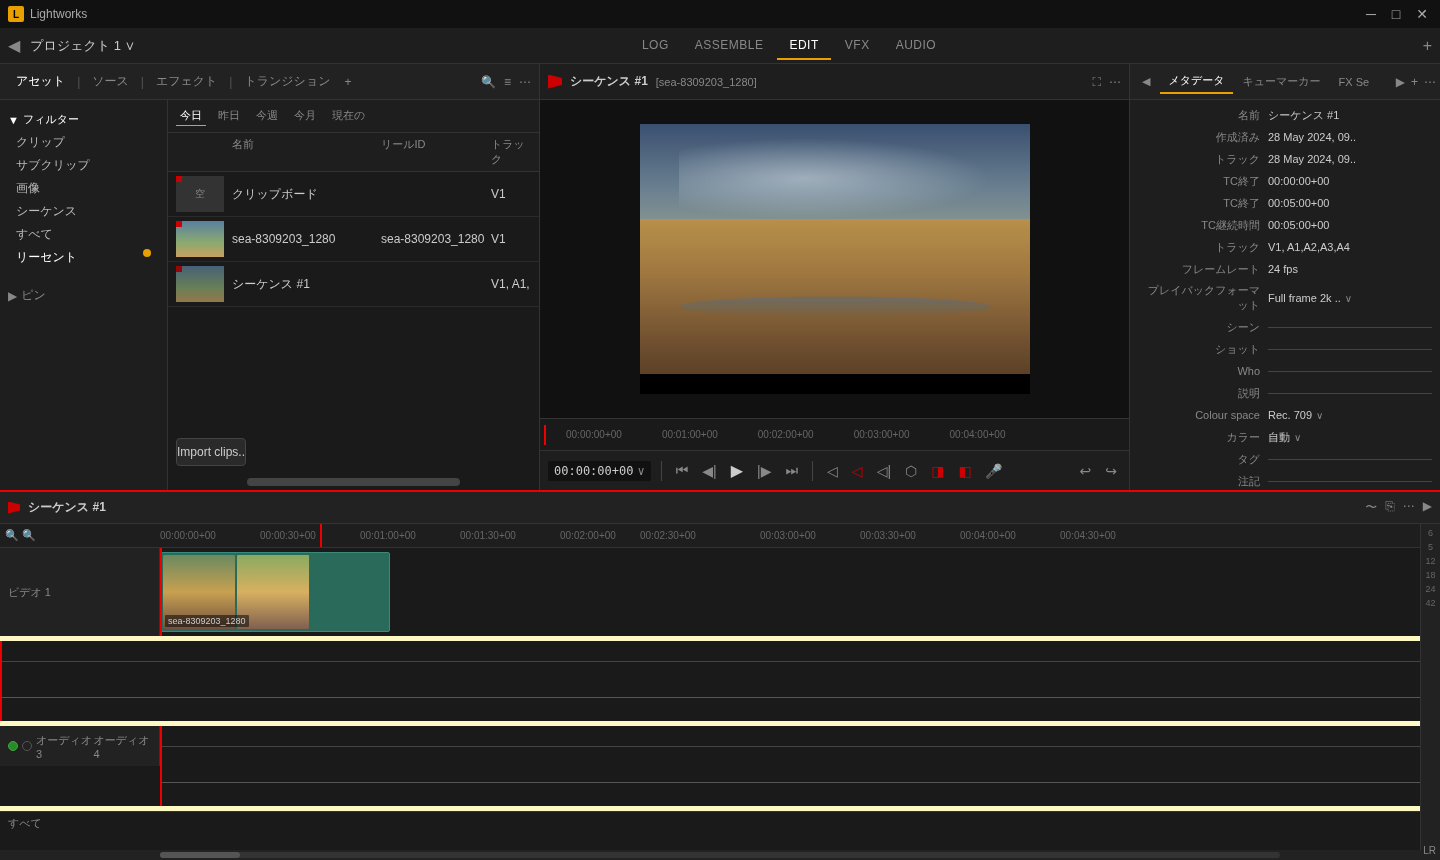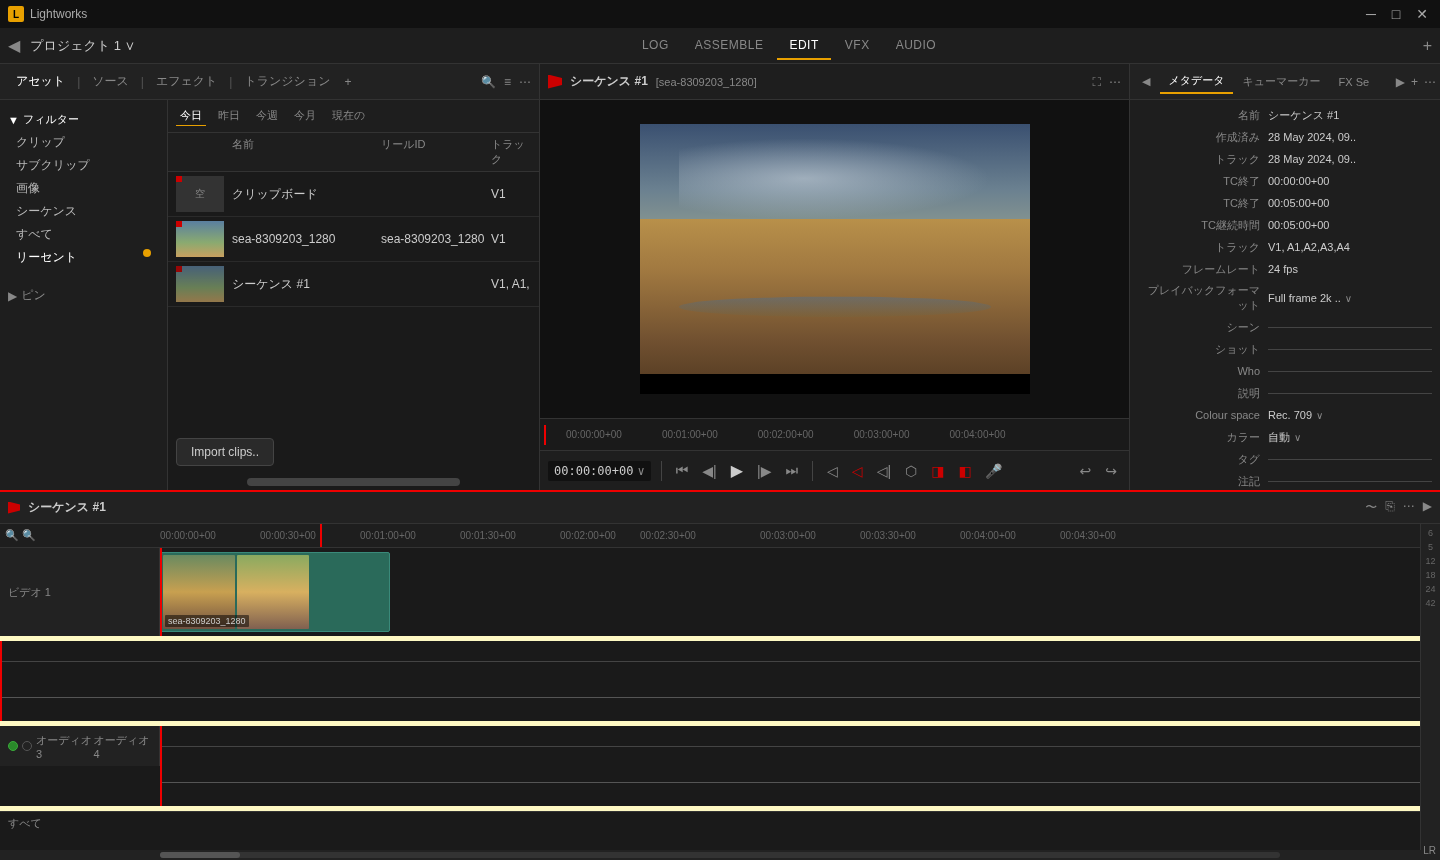--- a/index.html
+++ b/index.html
@@ -59,21 +59,21 @@
     .file-col-reel { width: 110px; }
     .file-col-track { width: 40px; }
     .file-row { display: flex; align-items: center; padding: 4px 8px; border-bottom: 1px solid #2a2a2a; cursor: pointer; }
     .file-thumb { width: 48px; height: 36px; background: #333; margin-right: 8px; display: flex; align-items: center; justify-content: center; font-size: 10px; color: #666; position: relative; overflow: hidden; flex-shrink: 0; }
     .file-thumb-red { position: absolute; top: 0; left: 0; width: 6px; height: 6px; background: #c00; }
     .file-thumb-sky { background: linear-gradient(to bottom, #5a7fa0 0%, #8aaa70 60%, #c8a060 100%); }
     .file-blank { font-size: 10px; color: #888; }
 
     
     #import-area { padding: 8px; margin-top: auto; }
-    .import-btn { background: #2a2a2a; border: 1px solid #444; color: #ccc; padding: 6px 14px; border-radius: 4px; cursor: pointer; font-size: 12px; }
+    .import-btn { background: #2a2a2a; border: 1px solid #444; color: #ccc; padding: 6px 0; border-radius: 4px; cursor: pointer; font-size: 12px; }
     .scrollbar-thumb { height: 8px; background: #444; border-radius: 4px; width: 60%; margin: 0 auto; }
 
     
     #center-panel { flex: 1; display: flex; flex-direction: column; border-right: 1px solid #333; }
     #preview-header { height: 36px; background: #1e1e1e; display: flex; align-items: center; padding: 0 8px; border-bottom: 1px solid #333; gap: 8px; }
     .preview-flag { width: 14px; height: 14px; background: #c00; clip-path: polygon(0 0, 100% 25%, 100% 75%, 0 100%); }
     .preview-title { color: #ccc; font-size: 12px; font-weight: bold; }
     .preview-subtitle { color: #888; font-size: 11px; }
     .preview-header-icons { margin-left: auto; display: flex; gap: 8px; color: #888; }
 

